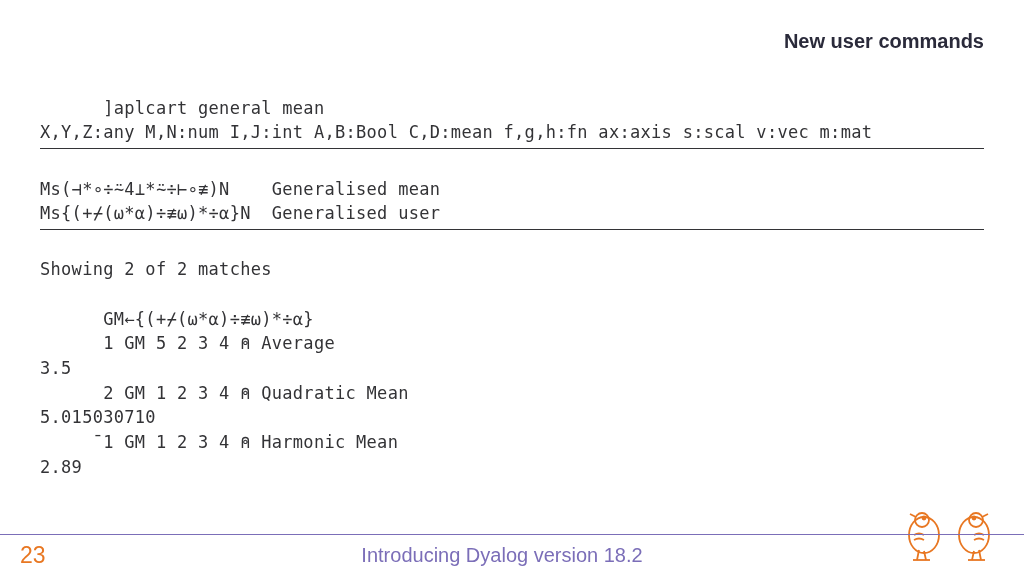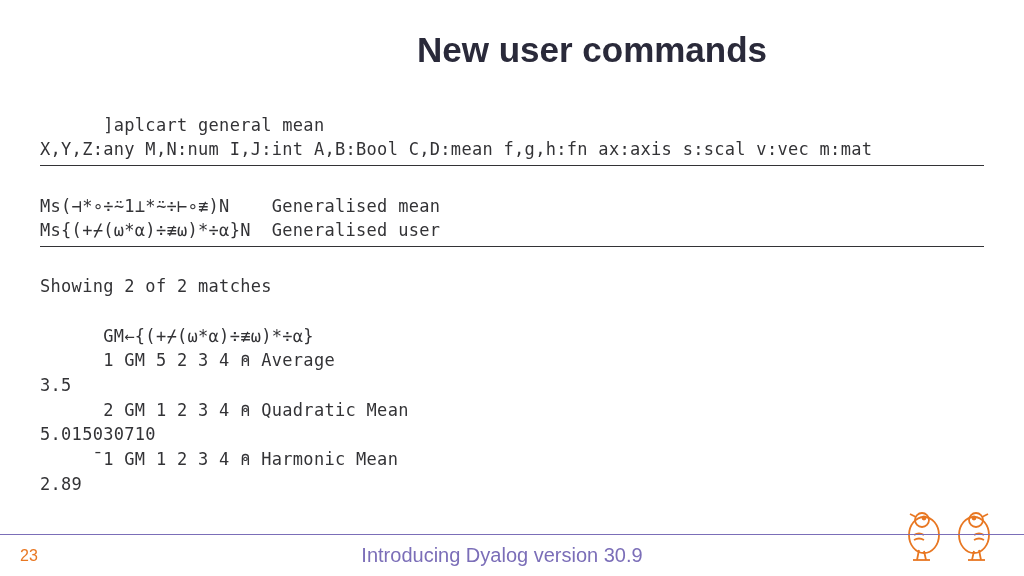--- a/index.html
+++ b/index.html
@@ -15,24 +15,24 @@
       padding: 30px 40px 0 40px;
       height: 100%;
     }
     .title {
       font-size: 42px;
       font-weight: 400;
       color: #2a2a3a;
       margin-bottom: 2px;
     }
     .subtitle {
-      font-size: 35px;
+      font-size: 20px;
       font-weight: 700;
       color: #2a2a3a;
-      text-align: center;
+      text-align: right;
       margin-left: 160px;
       margin-bottom: 18px;
     }
     .code-block {
       font-family: 'APL385 Unicode', 'Consolas', monospace;
       font-size: 17px;
       line-height: 1.45;
       color: #333336;
       white-space: pre;
       letter-spacing: 0.3px;
@@ -48,21 +48,21 @@
       left: 0;
       right: 0;
       height: 42px;
       border-top: 1.5px solid #7b6eb8;
       display: flex;
       align-items: center;
       padding: 0 20px;
     }
     .page-number {
       color: #e87722;
-      font-size: 16px;
+      font-size: 23px;
       font-weight: 400;
       width: 60px;
     }
     .footer-title {
       color: #7b6eb8;
       font-size: 20px;
       font-weight: 400;
       flex: 1;
       text-align: center;
       margin-left: -80px;
@@ -82,21 +82,21 @@
 </head>
 <body>
 
 <div class="slide">
   <h2 class="subtitle">New user commands</h2>
 
   <div class="code-block">
 <span>      ]aplcart general mean</span>
 <span>X,Y,Z:any M,N:num I,J:int A,B:Bool C,D:mean f,g,h:fn ax:axis s:scal v:vec m:mat</span>
 <hr class="hr-line">
-<span>Ms(⊣*∘÷⍨1⊥*⍨÷⊢∘≢)N    Generalised mean</span>
+<span>Ms(⊣*∘÷⍨4⊥*⍨÷⊢∘≢)N    Generalised mean</span>
 <span>Ms{(+⌿(⍵*⍺)÷≢⍵)*÷⍺}N  Generalised user</span>
 <hr class="hr-line">
 <span>Showing 2 of 2 matches</span>
 <span></span>
 <span>      GM←{(+⌿(⍵*⍺)÷≢⍵)*÷⍺}</span>
 <span>      1 GM 5 2 3 4 ⍝ Average</span>
 <span>3.5</span>
 <span>      2 GM 1 2 3 4 ⍝ Quadratic Mean</span>
 <span>5.015030710</span>
 <span>     ¯1 GM 1 2 3 4 ⍝ Harmonic Mean</span>
@@ -121,14 +121,14 @@
       <circle cx="80" cy="18" r="1.5" fill="#e87722"></circle>
       <path d="M 85 50 L 87 60 M 80 51 L 78 60"></path>
       <path d="M 74 60 L 91 60"></path>
       <path d="M 80 35 Q 85 32 90 35 M 80 40 Q 85 37 90 40"></path>
     </g>
   </svg>
 </div>
 
 <div class="footer">
   <div class="page-number">23</div>
-  <div class="footer-title">Introducing Dyalog version 30.9</div>
+  <div class="footer-title">Introducing Dyalog version 18.2</div>
 </div>
 
 </body></html>

